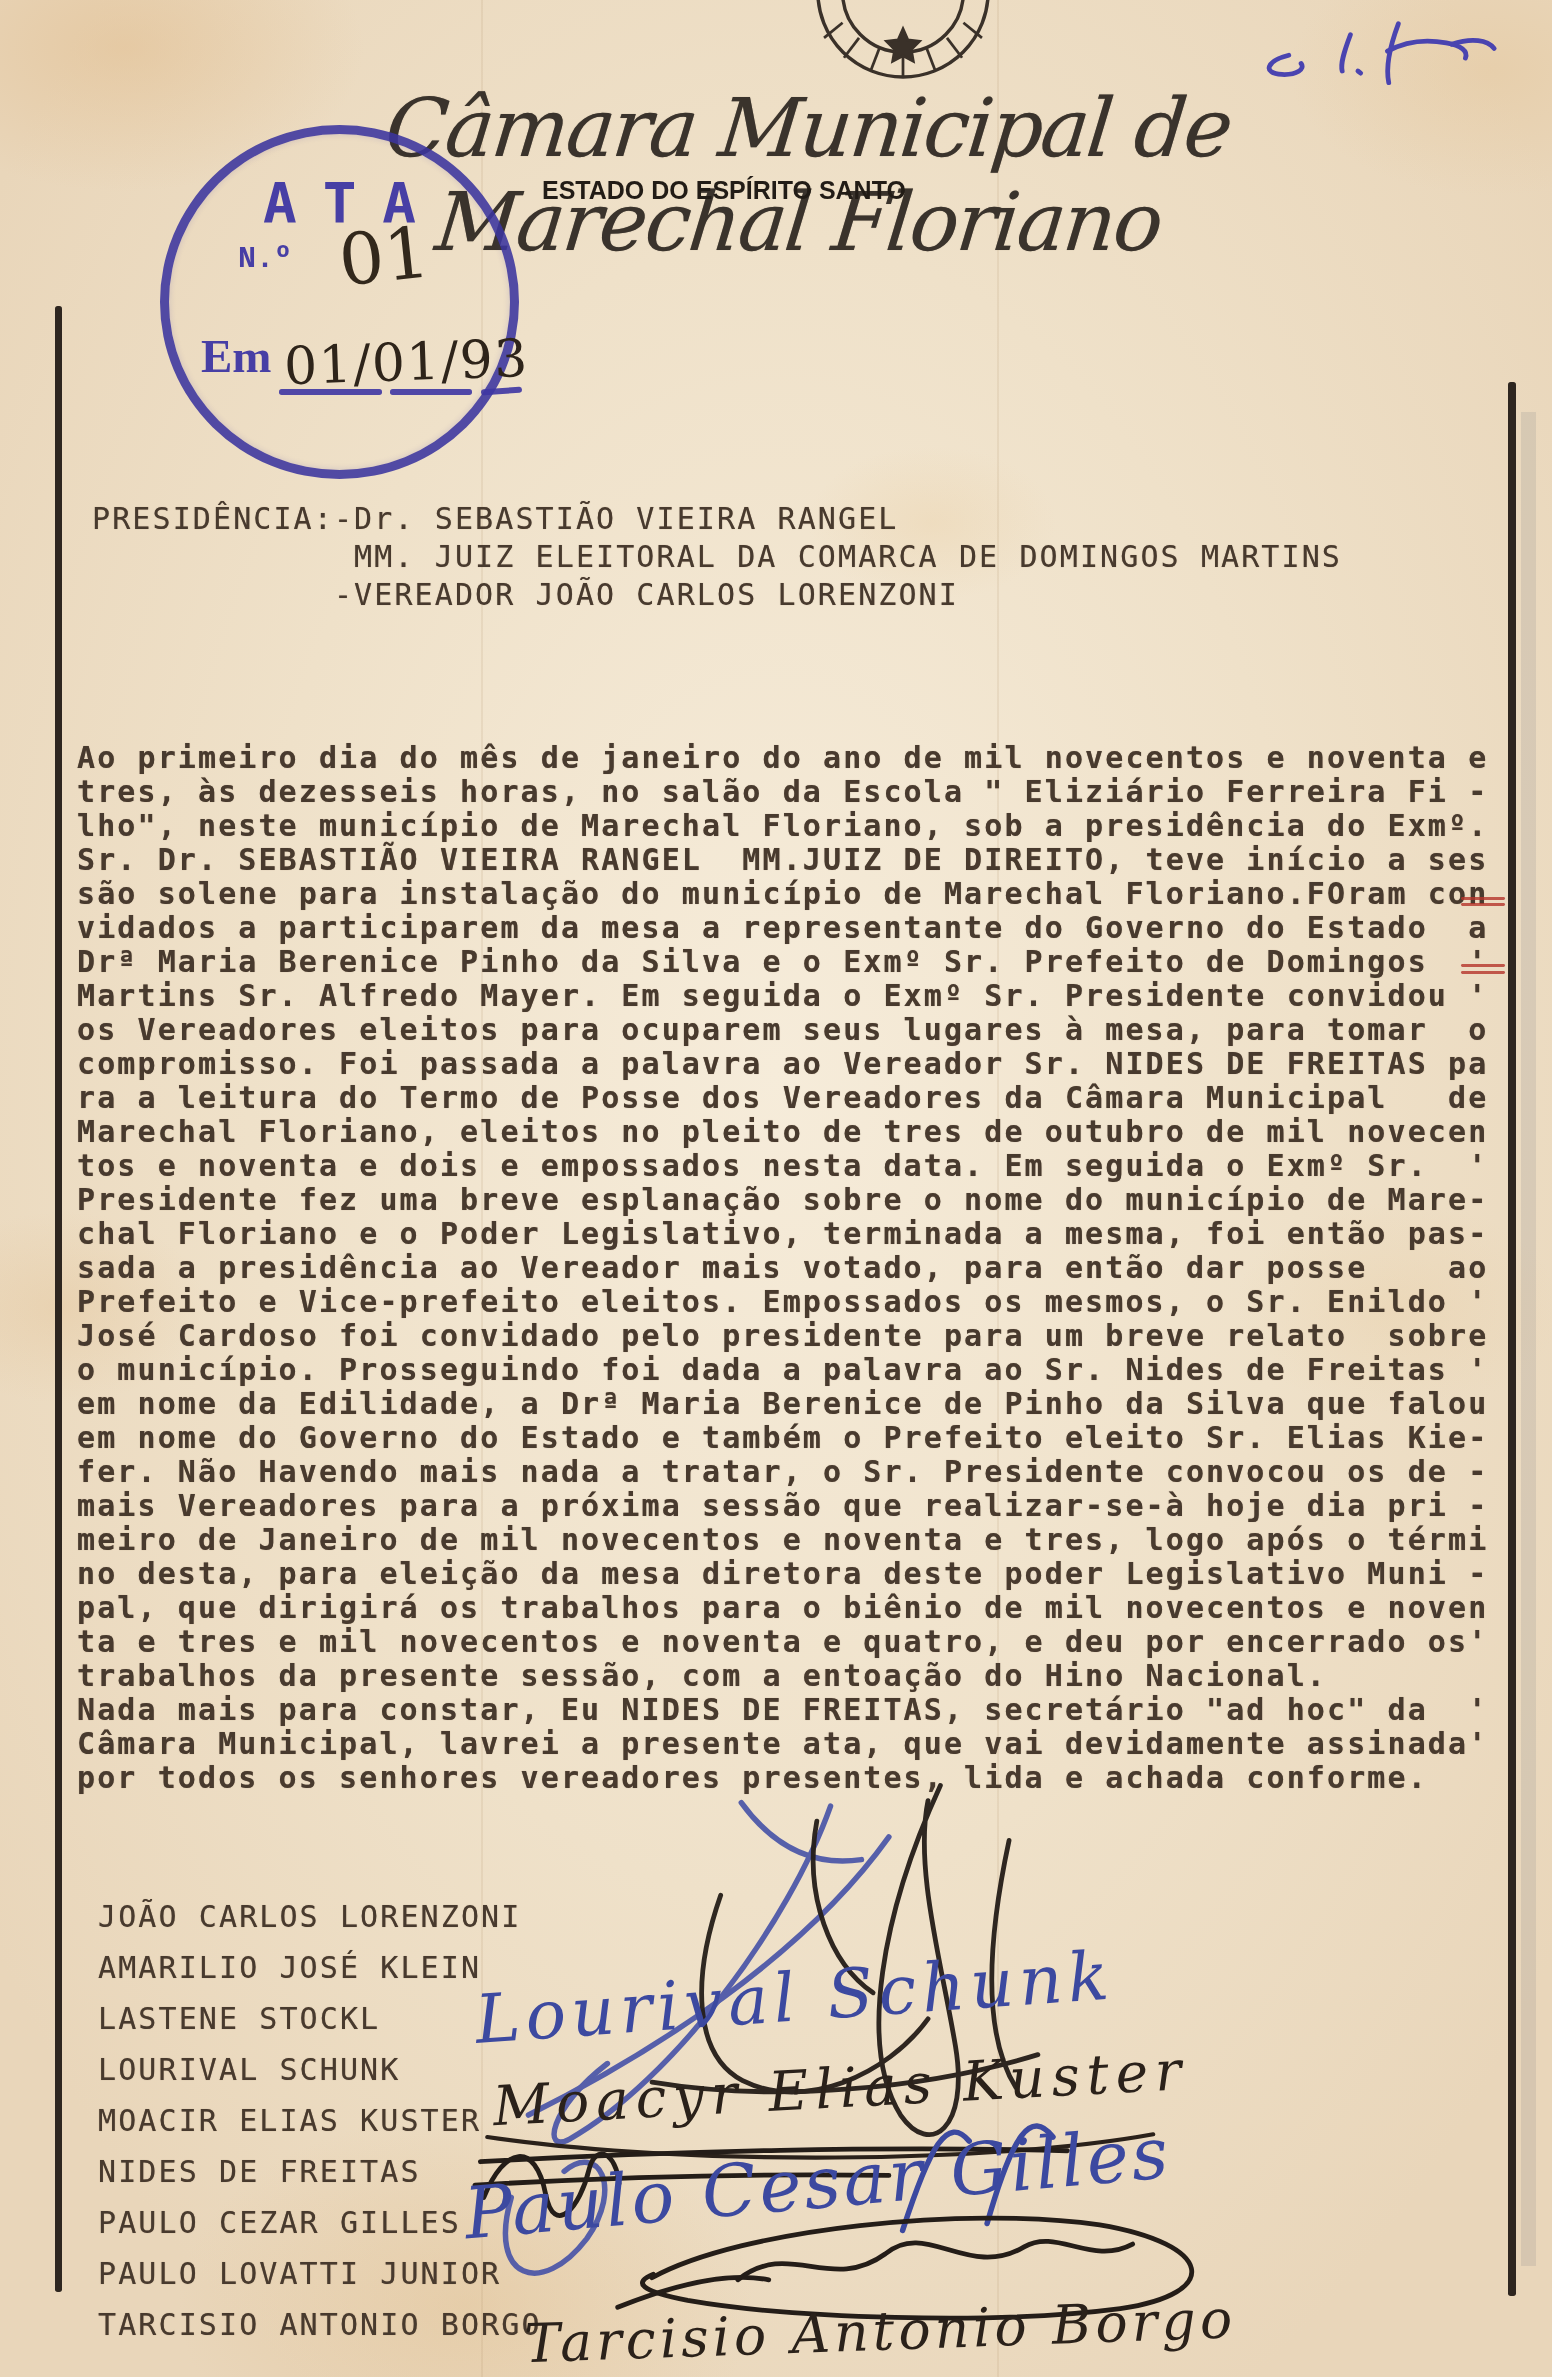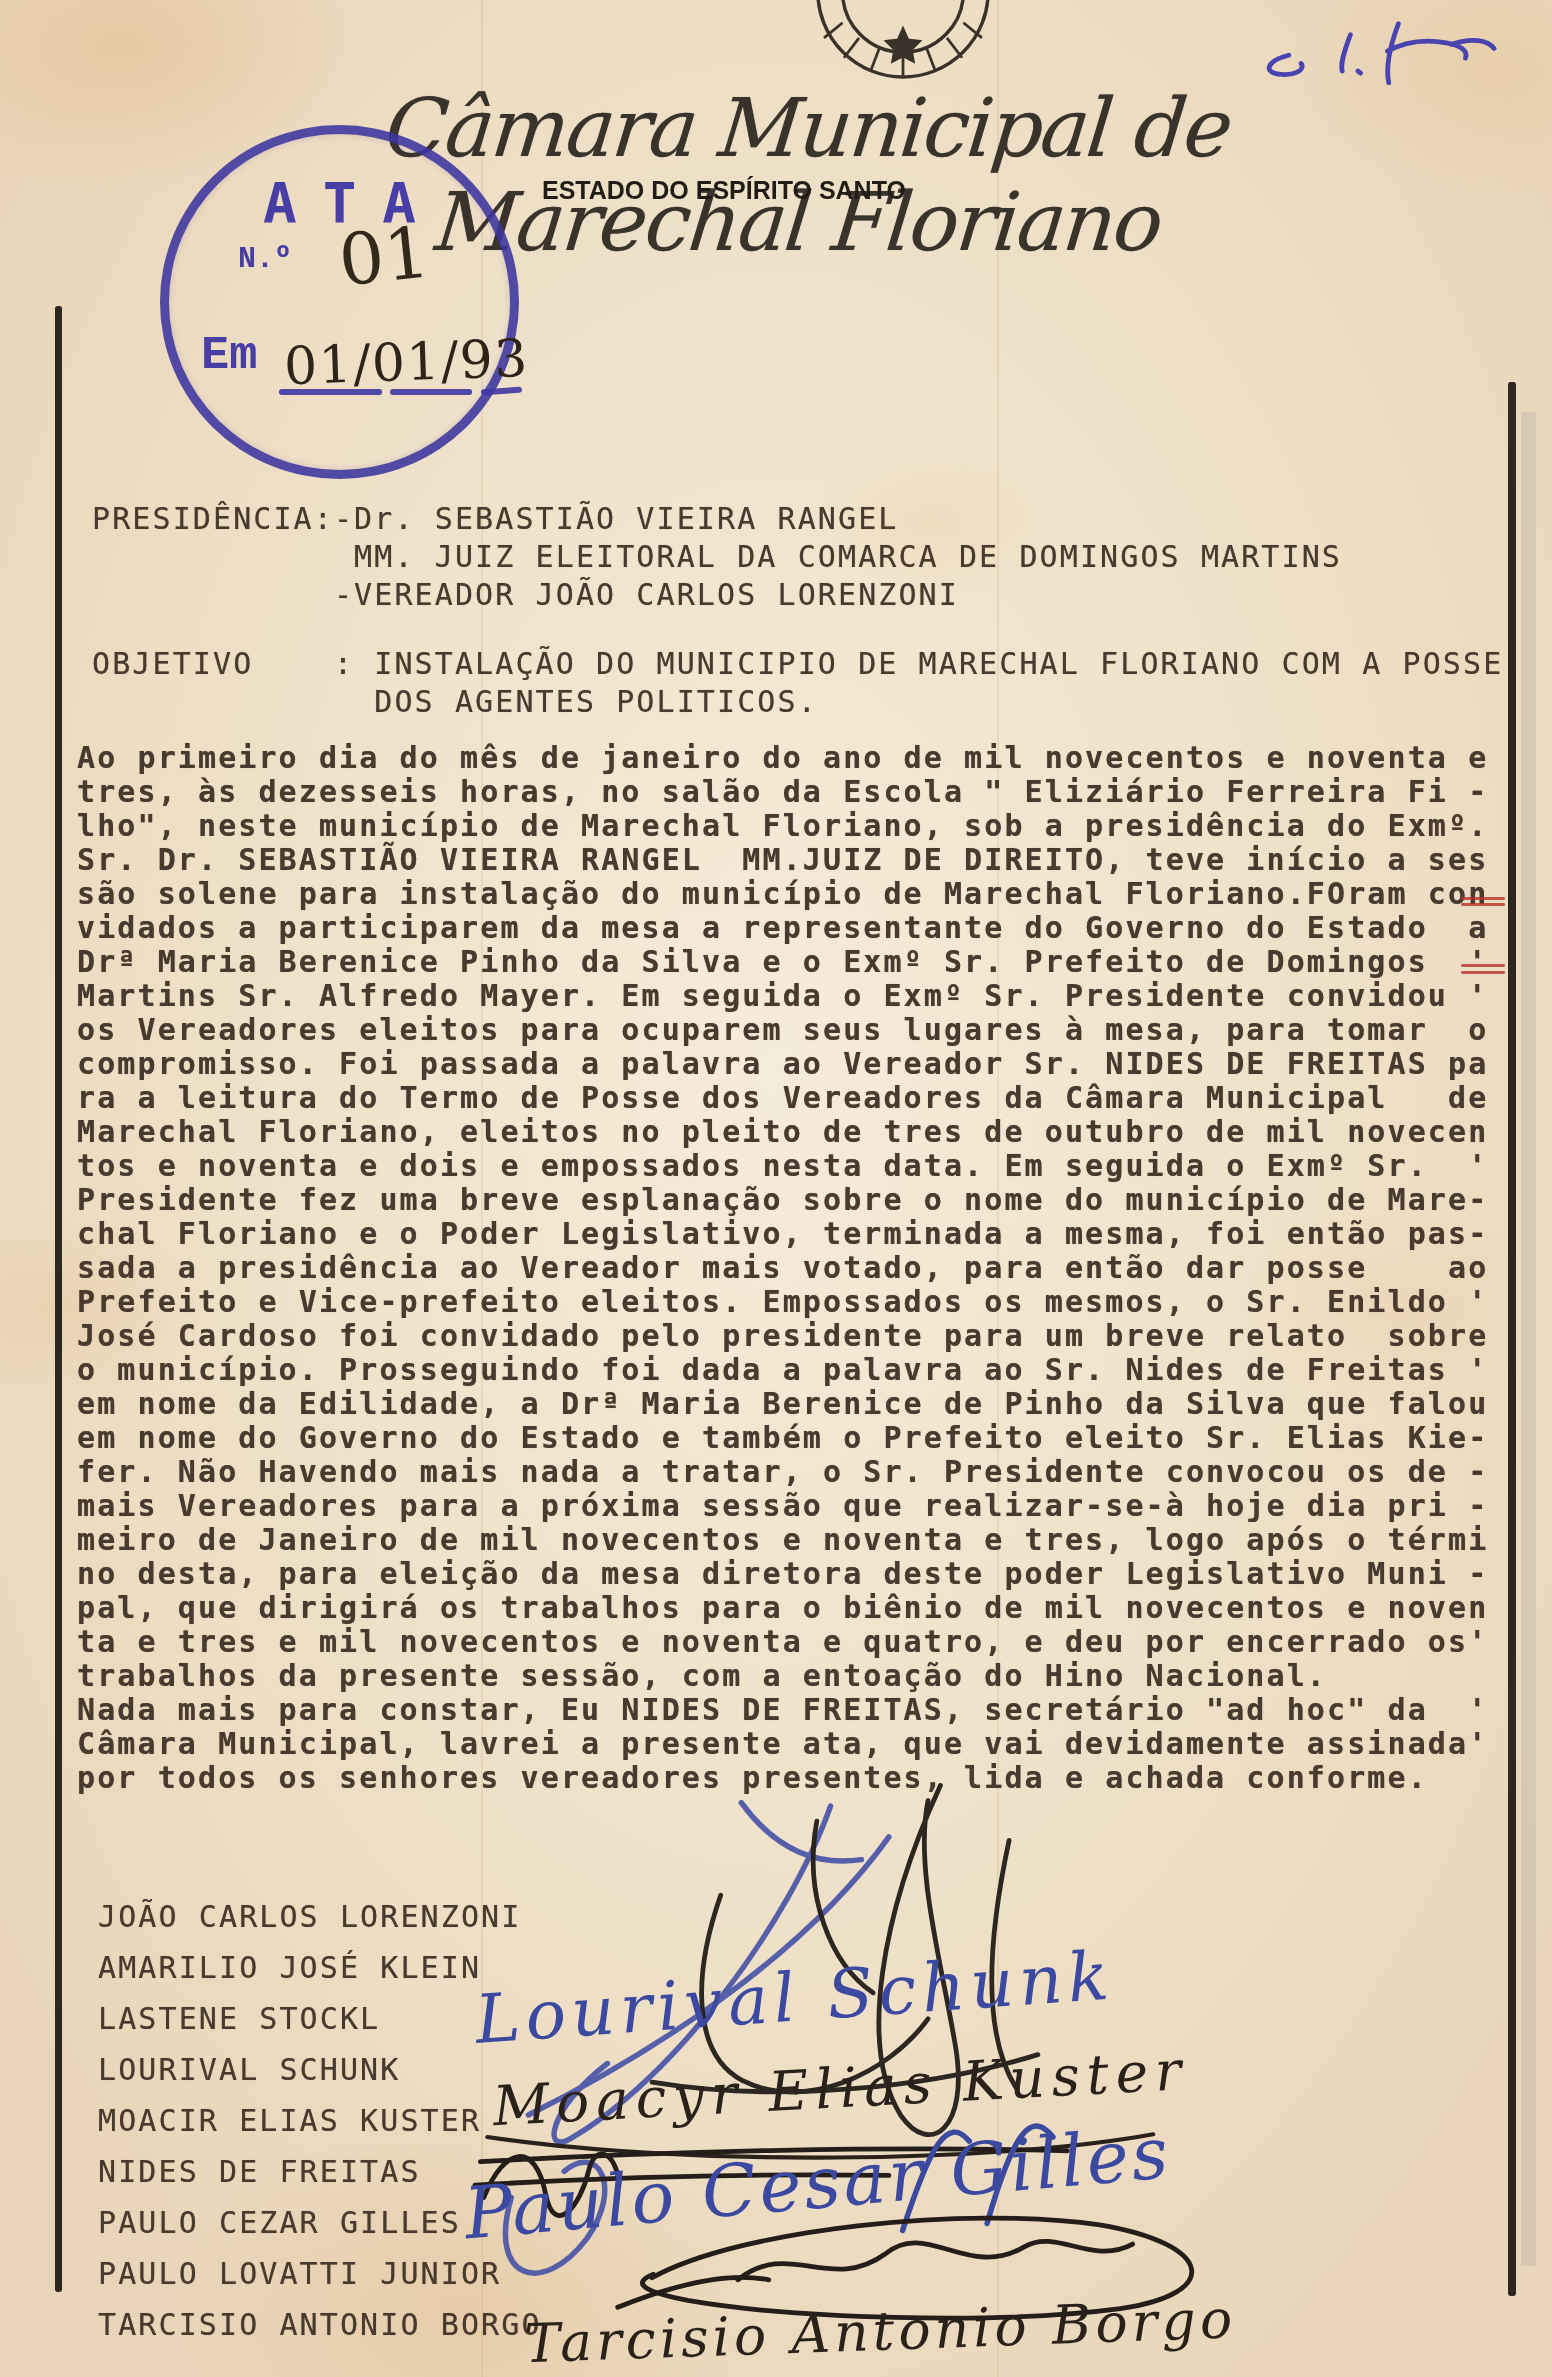--- a/index.html
+++ b/index.html
@@ -58,21 +58,21 @@
     font-family:Liberation Mono, monospace;font-weight:bold;
     font-size:30px;color:rgba(62,54,163,.95);
   }
   .stamp .s-no-val{
     position:absolute;left:170px;top:81px;
     font-family:"DejaVu Serif", serif;
     font-size:71px;color:#32281c;transform:rotate(-6deg);
   }
   .stamp .s-em{
     position:absolute;left:32px;top:195px;
-    font-family:Liberation Mono, monospace;font-weight:bold;
+    font-family:Liberation Serif, serif;font-weight:bold;
     font-size:47px;color:rgba(62,54,163,.95);
   }
   .stamp .s-em-val{
     position:absolute;left:115px;top:198px;
     font-family:"DejaVu Serif", serif;
     font-size:52px;color:#2e241a;transform:rotate(-2deg);letter-spacing:1.4px;
   }
   .stamp .u{position:absolute;height:6.2px;background:rgba(62,54,163,.9);border-radius:2.7px;}
   .red-mark{position:absolute;background:#b5342a;height:3.4px;border-radius:1.4px;opacity:.8;}
   .sig-svg{position:absolute;left:446px;top:1758px;}
@@ -132,22 +132,20 @@
 
   <div class="border-line" style="left:55px;top:306px;width:6.9px;height:1986px;"></div>
   <div class="border-line" style="left:1508px;top:382px;width:8.2px;height:1914px;"></div>
   <div class="border-shadow" style="left:1521px;top:412px;width:15px;height:1854px;"></div>
 
 
   <pre class="typed" style="left:92px;top:500px;line-height:38px;">PRESIDÊNCIA:-Dr. SEBASTIÃO VIEIRA RANGEL
              MM. JUIZ ELEITORAL DA COMARCA DE DOMINGOS MARTINS
             -VEREADOR JOÃO CARLOS LORENZONI</pre>
 
-  <pre class="typed" style="left:92px;top:645px;line-height:38px;">OBJETIVO    : INSTALAÇÃO DO MUNICIPIO DE MARECHAL FLORIANO COM A POSSE
-              DOS AGENTES POLITICOS.</pre>
 
   <pre class="typed" style="left:77px;top:741px;line-height:34px;font-weight:bold;">Ao primeiro dia do mês de janeiro do ano de mil novecentos e noventa e
 tres, às dezesseis horas, no salão da Escola " Eliziário Ferreira Fi -
 lho", neste município de Marechal Floriano, sob a presidência do Exmº.
 Sr. Dr. SEBASTIÃO VIEIRA RANGEL  MM.JUIZ DE DIREITO, teve início a ses
 são solene para instalação do município de Marechal Floriano.FOram con
 vidados a participarem da mesa a representante do Governo do Estado  a
 Drª Maria Berenice Pinho da Silva e o Exmº Sr. Prefeito de Domingos  '
 Martins Sr. Alfredo Mayer. Em seguida o Exmº Sr. Presidente convidou '
 os Vereadores eleitos para ocuparem seus lugares à mesa, para tomar  o

